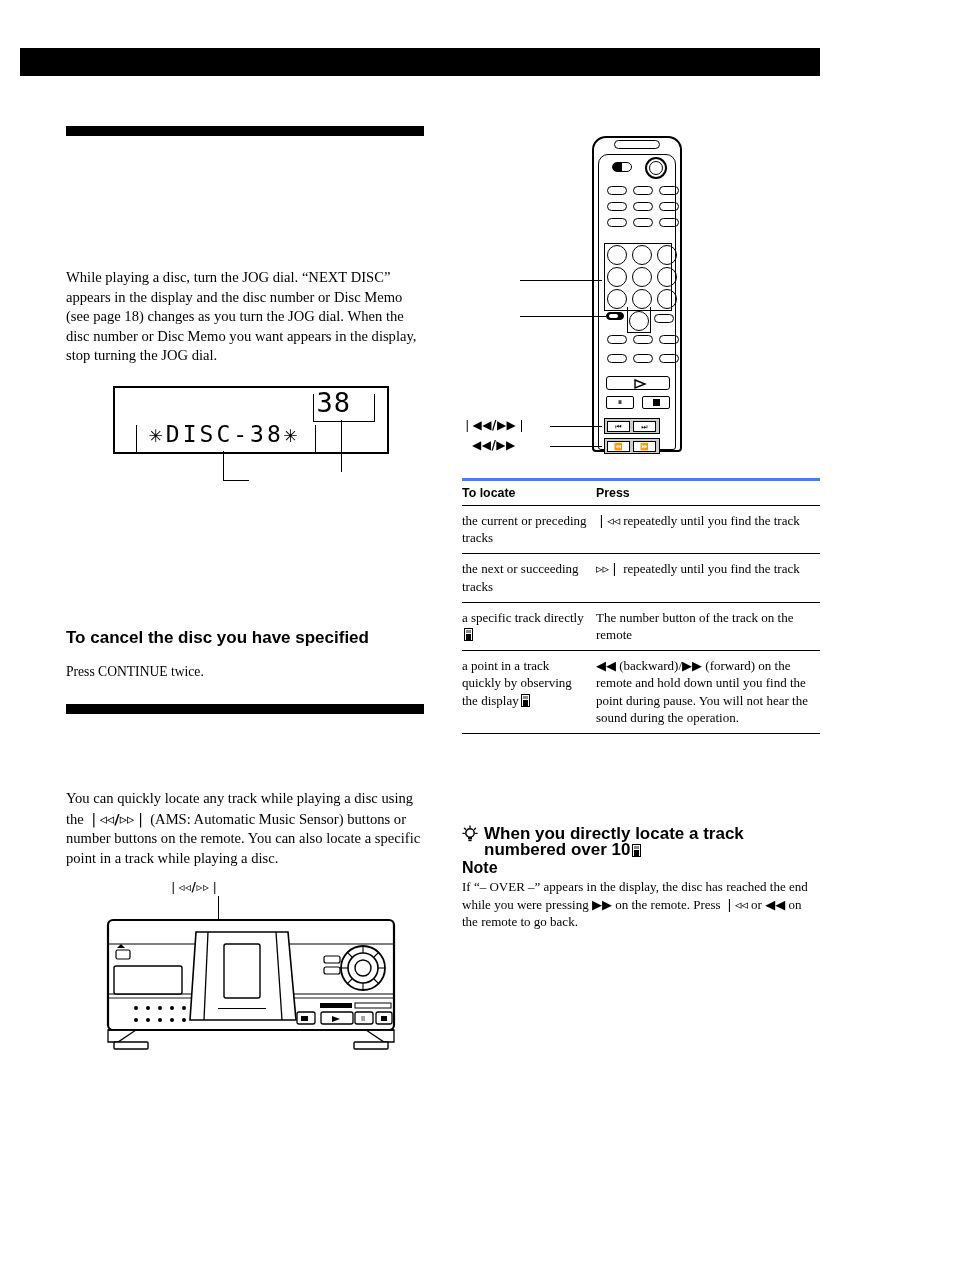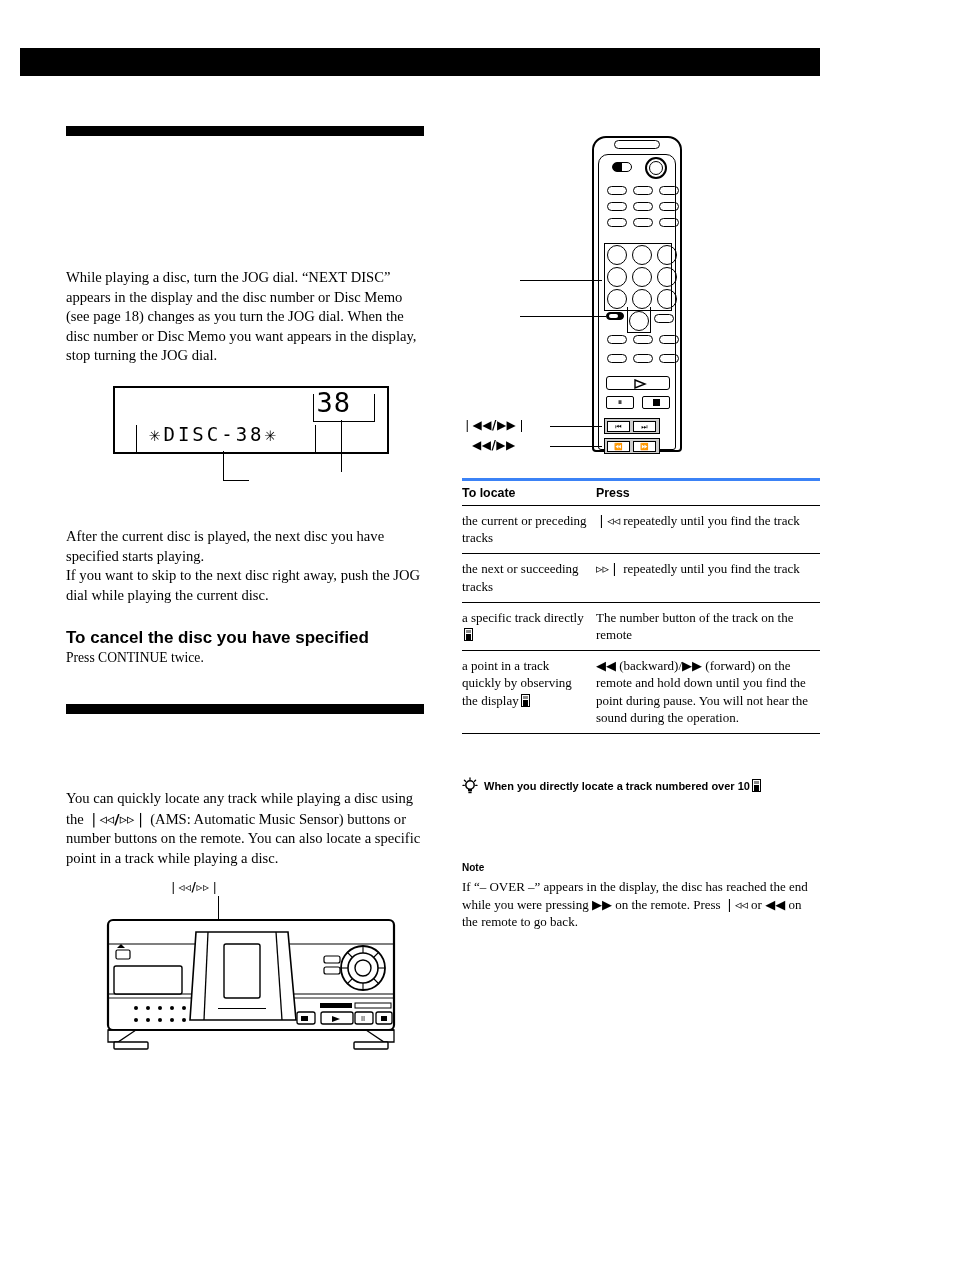--- a/index.html
+++ b/index.html
@@ -53,21 +53,21 @@
   .subhead {
     font-family: "Liberation Sans", "DejaVu Sans", sans-serif;
     font-weight: bold;
     font-size: 17px;
     line-height: 16px;
   }
   .cancel-block { position:absolute; left:66px; top:630px; width:360px; }
   .cancel-block .body {
     font-size: 13.6px;
     line-height: 18px;
-    margin-top: 3px;
+    margin-top: 17px;
   }
 
   
   .lcd-wrap { position:absolute; left:113px; top:386px; width:276px; height:100px;padding-left:41px; }
   .lcd-box {
     position:absolute; left:0; top:0;
     width:276px; height:68px;
     border: 2px solid #000;
     background:#fff;
   }
@@ -76,21 +76,21 @@
     right: 36px; top: 1px;
     font-family: "DejaVu Sans Mono", "Liberation Mono", monospace;
     font-size: 27px;
     letter-spacing: 1px;
     line-height: 27px;
   }
   .lcd-main {
     position:absolute;
     left: 34px; top: 33px;
     font-family: "DejaVu Sans Mono", "Liberation Mono", monospace;
-    font-size: 19px;
+    font-size: 23px;
     letter-spacing: 3px;
     line-height: 27px;
     white-space: nowrap;
   }
   
   .brk {
     position:absolute;
     border-left: 1.5px solid #000;
     border-right: 1.5px solid #000;
     border-bottom: 1.5px solid #000;
@@ -294,42 +294,43 @@
     position:absolute; left:1px; top:5px;
     width:5px; height:6px;
     background:#000;
   }
 
   
   .tip { position:absolute; left:462px; top:778px; width:358px; }
   .tip-head {
     font-family:"Liberation Sans","DejaVu Sans",sans-serif;
     font-weight:bold;
-    font-size:11px;
+    font-size:17px;
     line-height:16px;
     padding-left:22px;
     position:relative;
+    margin-top:48px;
   }
   .bulb {
     position:absolute; left:0px; top:-1px;
     width:16px; height:18px;
   }
   .tip-body {
     font-size:13px;
     line-height:17.4px;
     padding-left:22px;
     margin-top:3px;
   }
 
   
   .note { position:absolute; left:462px; top:860px; width:358px; }
   .note-head {
     font-family:"Liberation Sans","DejaVu Sans",sans-serif;
     font-weight:bold;
-    font-size:10px;
+    font-size:16px;
     line-height:16px;
   }
   .note-body {
     font-size:13px;
     line-height:17.6px;
     margin-top:2px;
   }
 
   
   .cdp-wrap { position:absolute; left:100px; top:880px; width:310px; height:180px; }
@@ -374,22 +375,20 @@
       <div class="lcd-num">38</div>
       <div class="lcd-main">✳DISC-38✳</div>
       <div class="brk brk-num"></div>
       <div class="brk brk-main"></div>
     </div>
     <div class="lead lead-num"></div>
     <div class="lead lead-main"></div>
     <div class="lead-main-foot"></div>
   </div>
 
-  <div class="para p3" style="white-space:pre-line;">After the current disc is played, the next disc you have specified starts playing.
-If you want to skip to the next disc right away, push the JOG dial while playing the current disc.</div>
 
   <div class="cancel-block">
     <div class="subhead">To cancel the disc you have specified</div>
     <div class="body">Press CONTINUE twice.</div>
   </div>
 
   <div class="sect-block-2">
     <div class="sect-bar"></div>
   </div>
 

